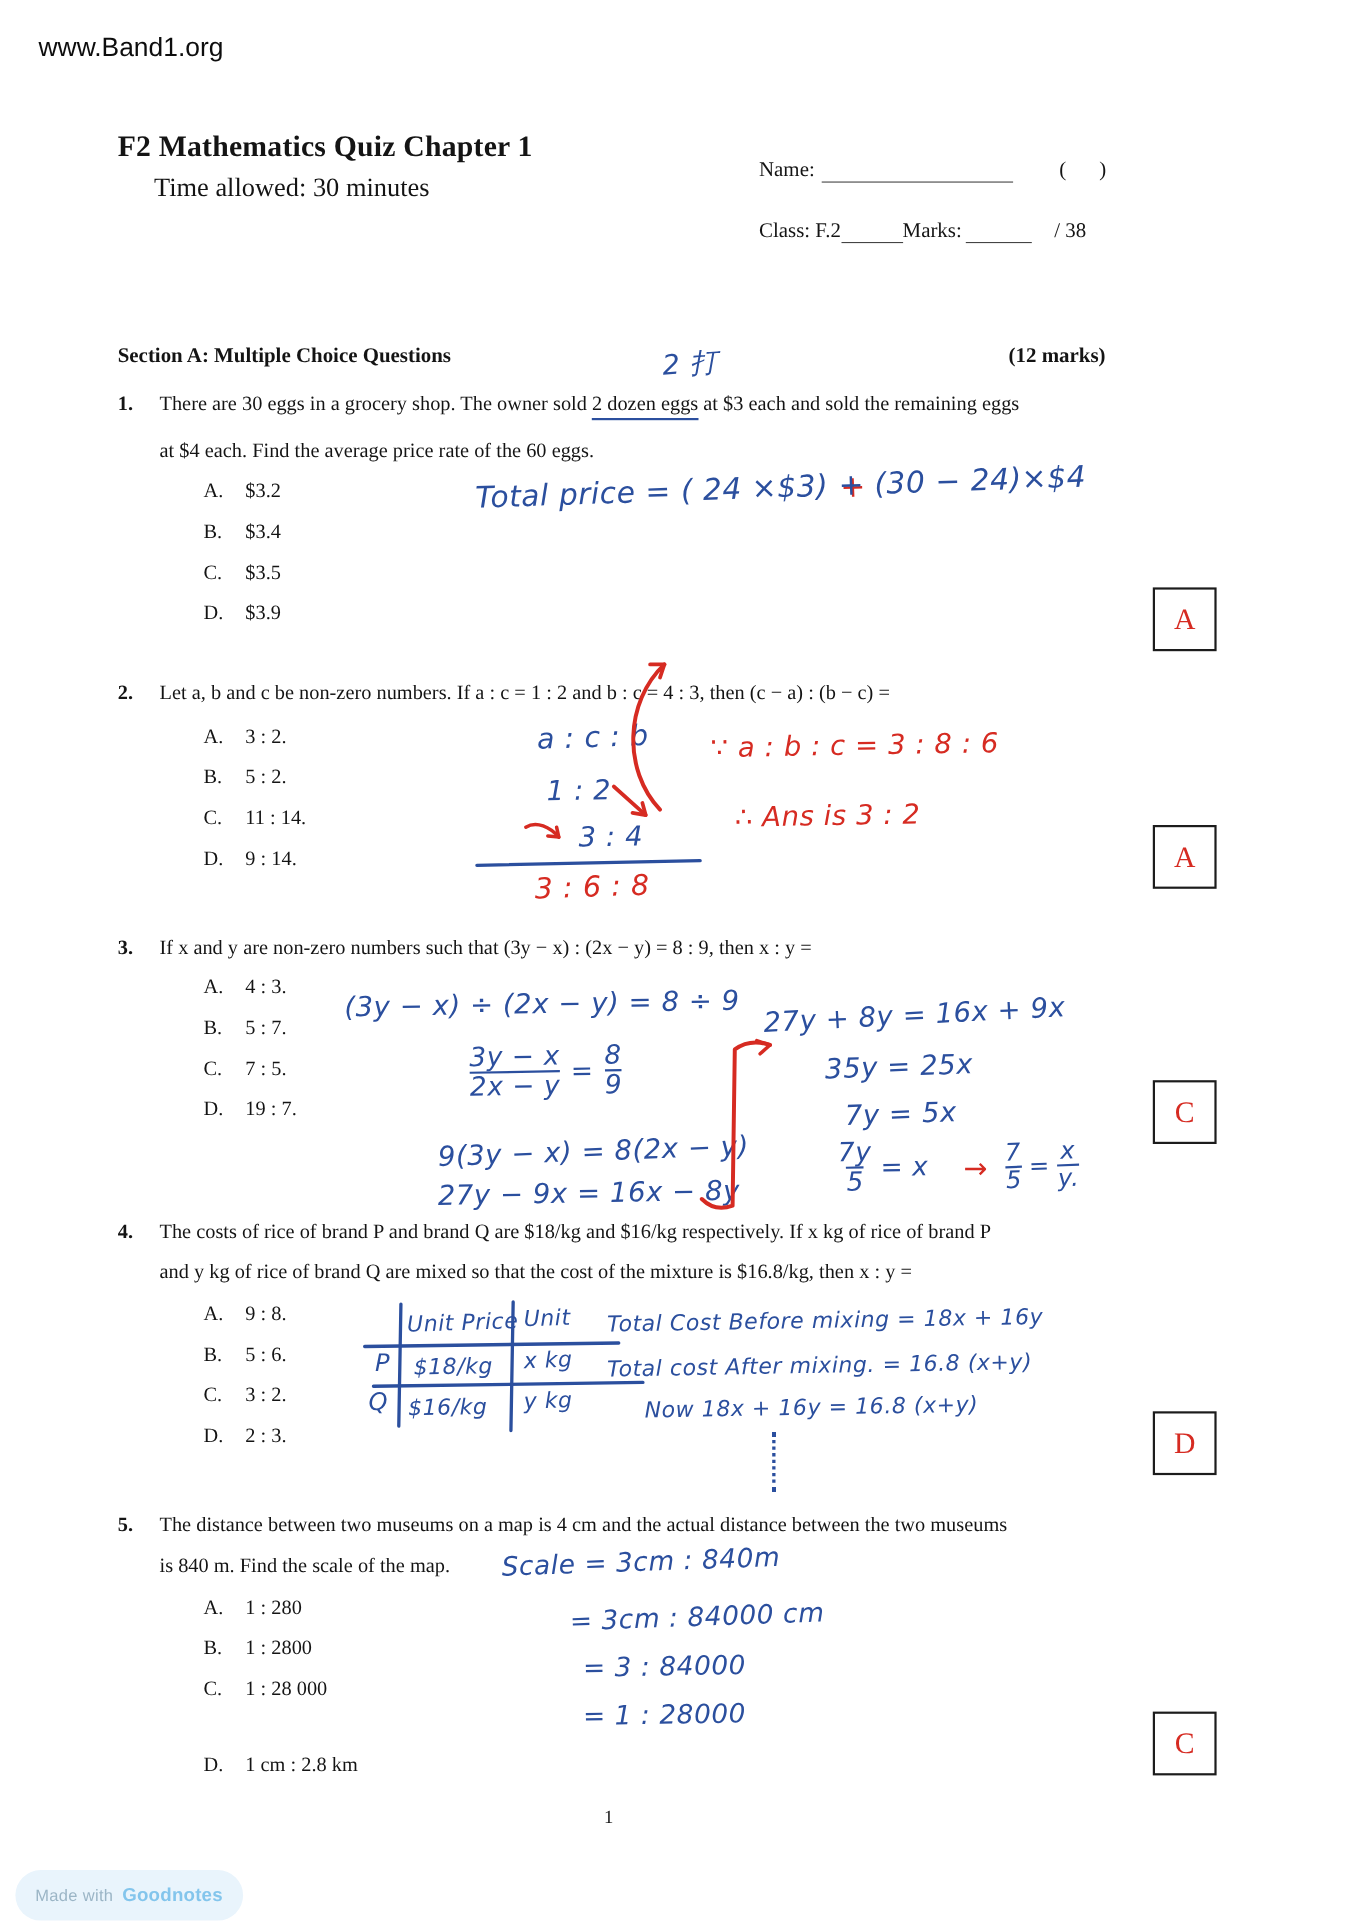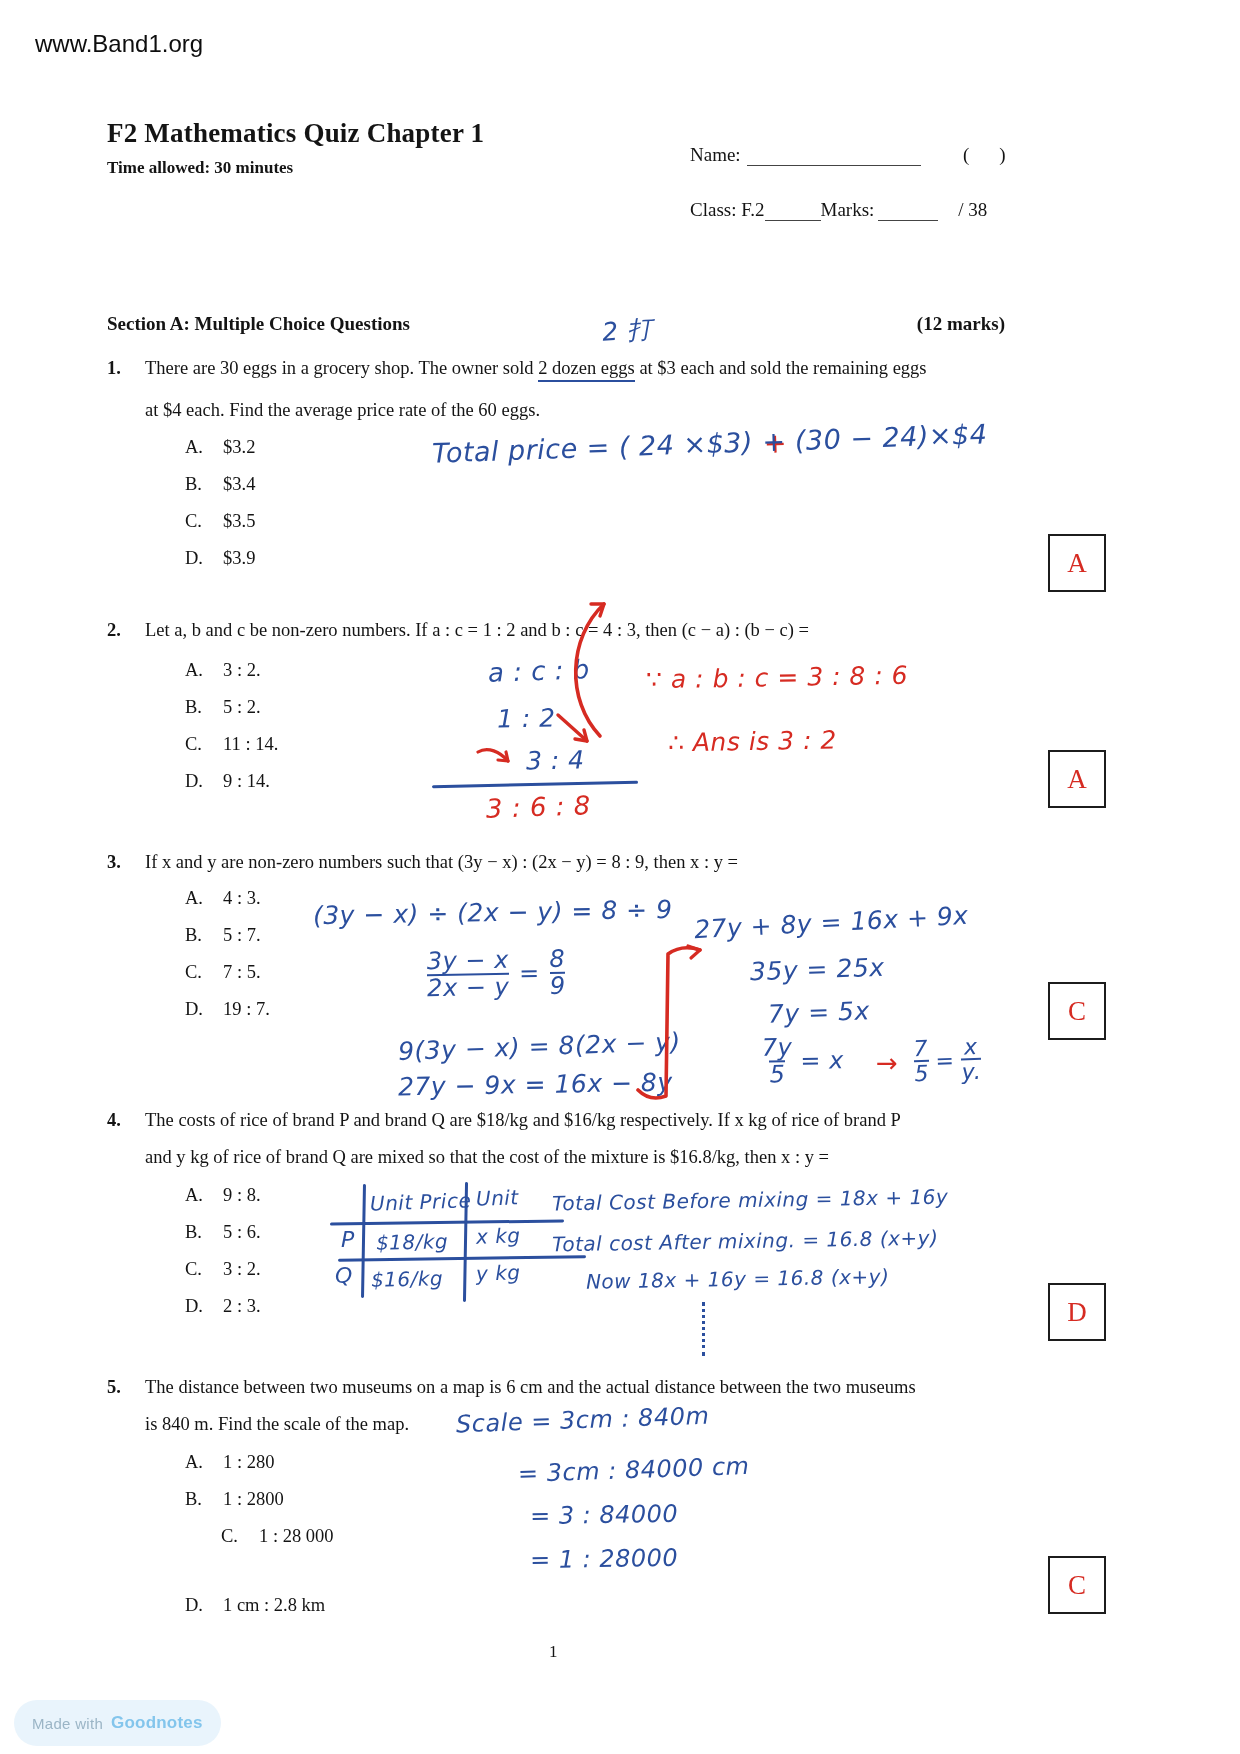--- a/index.html
+++ b/index.html
@@ -3,21 +3,21 @@
 <meta charset="utf-8">
 <style>
   html,body { margin:0; padding:0; background:#ffffff; }
   .page {
     position:relative; width:1240px; height:1754px; background:#ffffff;
     font-family:"Liberation Serif", serif; color:#141414; overflow:hidden;
   }
   .abs { position:absolute; white-space:nowrap; }
   .site { font-family:"Liberation Sans", sans-serif; font-size:24px; color:#0d0d0d; }
   .title { font-size:27px; font-weight:bold; letter-spacing:0.2px; }
-  .sub { font-size:17px; font-weight:bold; }
+  .sub { font-size:24px; font-weight:normal;margin-left:33px; }
   .meta { font-size:19px; display:flex; align-items:flex-end; }
   .blank { display:inline-block; border-bottom:1.6px solid #444; height:20px; }
   .sec-title { font-size:19px; font-weight:bold; }
   .sec-marks { font-size:19px; font-weight:bold; text-align:right; }
   .qnum { font-size:18.5px; font-weight:bold; }
   .stem { font-size:18.5px; }
   .mark-underline { border-bottom:2.6px solid #2b4f9e; padding-bottom:2px; }
   .opt { font-size:18.5px; }
   .opt .letter { display:inline-block; width:38px; }
   .hw {
@@ -216,26 +216,26 @@
   <div class="hw" style="left:552px; top:1188px; font-size:20px; transform:rotate(-1deg);">Total Cost Before mixing = 18x + 16y</div>
   <div class="hw" style="left:552px; top:1229px; font-size:20px; transform:rotate(-1deg);">Total cost After mixing. = 16.8 (x+y)</div>
   <div class="hw" style="left:586px; top:1267px; font-size:20px; transform:rotate(-1deg);">Now 18x + 16y = 16.8 (x+y)</div>
   <div class="vdots" style="left:702px; top:1302px; height:54px;"></div>
 
   <div class="ansbox" style="left:1048px; top:1283px;">
       <span>D</span>
     </div>
 
   <div class="abs qnum" style="left:107px; top:1377px;">5.</div>
-  <div class="abs stem" style="left:145px; top:1377px;">The distance between two museums on a map is 6 cm and the actual distance between the two museums</div>
+  <div class="abs stem" style="left:145px; top:1377px;">The distance between two museums on a map is 4 cm and the actual distance between the two museums</div>
   <div class="abs stem" style="left:145px; top:1414px;">is 840 m. Find the scale of the map.</div>
 
   <div class="abs opt" style="left:185px; top:1452px;"><span class="letter">A.</span><span>1 : 280</span></div>
   <div class="abs opt" style="left:185px; top:1489px;"><span class="letter">B.</span><span>1 : 2800</span></div>
-  <div class="abs opt" style="left:185px; top:1526px;margin-left:36px;"><span class="letter">C.</span><span>1 : 28 000</span></div>
+  <div class="abs opt" style="left:185px; top:1526px;"><span class="letter">C.</span><span>1 : 28 000</span></div>
   <div class="abs opt" style="left:185px; top:1563px;margin-top:32px;"><span class="letter">D.</span><span>1 cm : 2.8 km</span></div>
 
   <div class="hw" style="left:456px; top:1406px; font-size:24px; transform:rotate(-2deg);">Scale = 3cm : 840m</div>
   <div class="hw" style="left:518px; top:1456px; font-size:24px; transform:rotate(-2deg);">= 3cm : 84000 cm</div>
   <div class="hw" style="left:530px; top:1501px; font-size:24px; transform:rotate(-1deg);">=  3 : 84000</div>
   <div class="hw" style="left:530px; top:1545px; font-size:24px; transform:rotate(-1deg);">=  1 : 28000</div>
 
   <div class="ansbox" style="left:1048px; top:1556px;">
       <span>C</span>
     </div>

